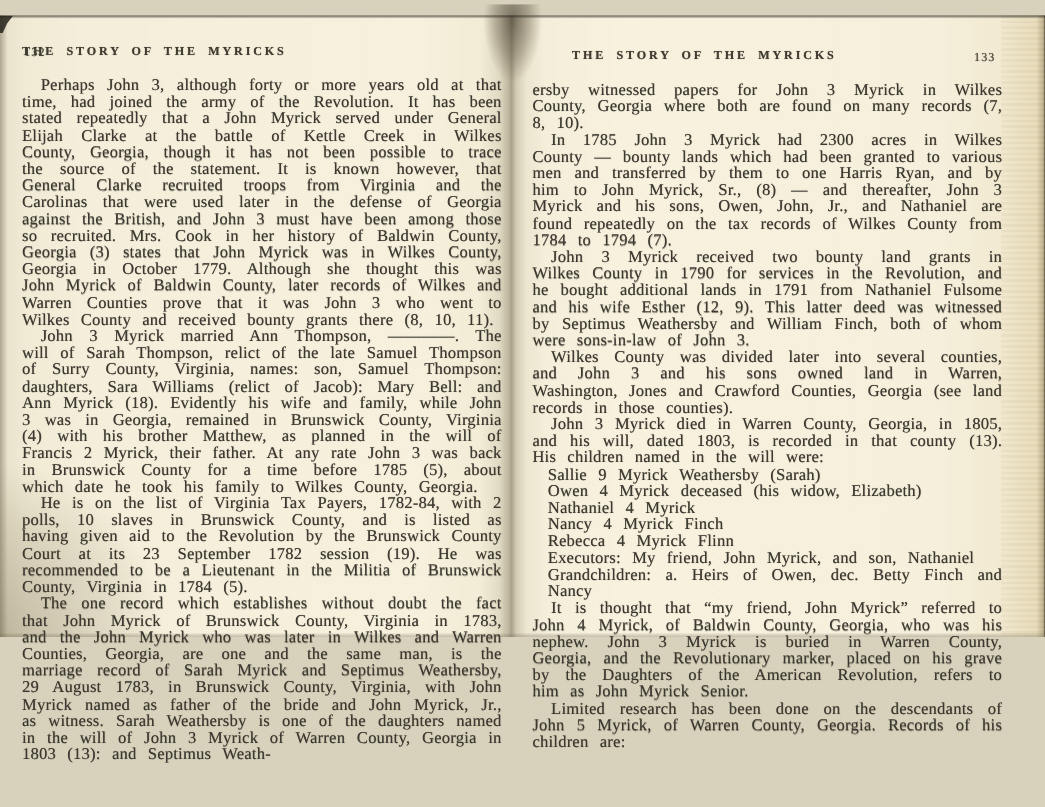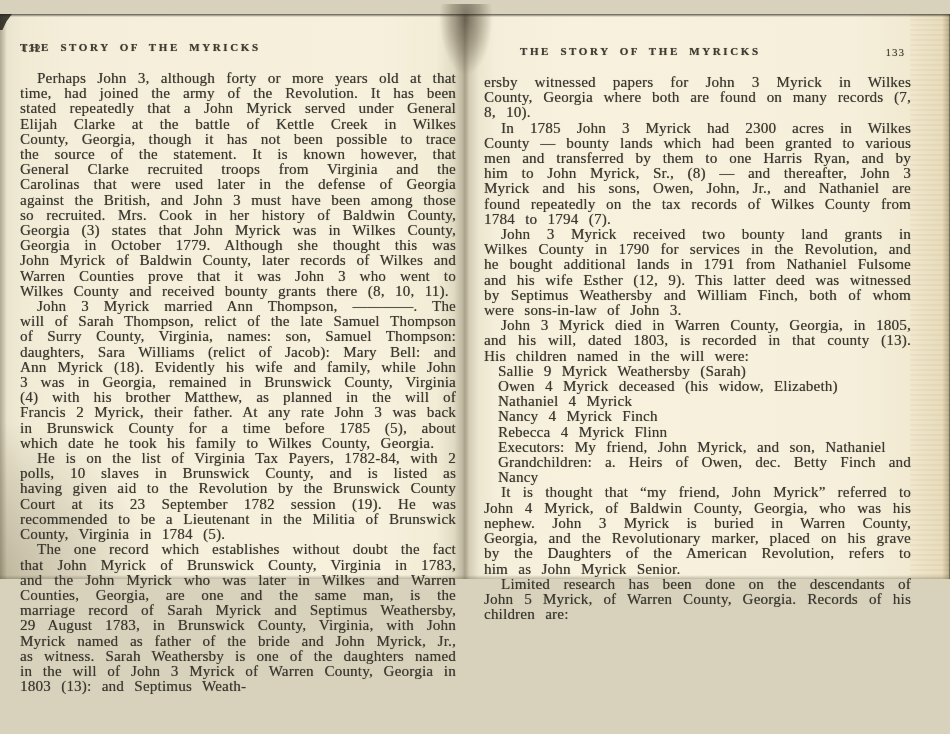--- a/index.html
+++ b/index.html
@@ -137,20 +137,21 @@
 
   <div class="page page-right">
     <div class="page-header">
       <div class="running-title">THE STORY OF THE MYRICKS</div>
       <span class="page-number pn-right">133</span>
     </div>
     <div class="page-body">
       <p class="no-indent">ersby witnessed papers for John 3 Myrick in Wilkes County, Georgia where both are found on many records (7, 8, 10).</p>
       <p>In 1785 John 3 Myrick had 2300 acres in Wilkes County — bounty lands which had been granted to various men and transferred by them to one Harris Ryan, and by him to John Myrick, Sr., (8) — and thereafter, John 3 Myrick and his sons, Owen, John, Jr., and Nathaniel are found repeatedly on the tax records of Wilkes County from 1784 to 1794 (7).</p>
       <p>John 3 Myrick received two bounty land grants in Wilkes County in 1790 for services in the Revolution, and he bought additional lands in 1791 from Nathaniel Fulsome and his wife Esther (12, 9). This latter deed was witnessed by Septimus Weathersby and William Finch, both of whom were sons-in-law of John 3.</p>
+      <p>Wilkes County was divided later into several counties, and John 3 and his sons owned land in Warren, Washington, Jones and Crawford Counties, Georgia (see land records in those counties).</p>
       <p>John 3 Myrick died in Warren County, Georgia, in 1805, and his will, dated 1803, is recorded in that county (13). His children named in the will were:</p>
       <div class="will-list">
         <div class="list-item">Sallie 9 Myrick Weathersby (Sarah)</div>
         <div class="list-item">Owen 4 Myrick deceased (his widow, Elizabeth)</div>
         <div class="list-item">Nathaniel 4 Myrick</div>
         <div class="list-item">Nancy 4 Myrick Finch</div>
         <div class="list-item">Rebecca 4 Myrick Flinn</div>
         <div class="list-item">Executors: My friend, John Myrick, and son, Nathaniel</div>
         <div class="list-item">Grandchildren: a. Heirs of Owen, dec. Betty Finch and Nancy</div>
       </div>

